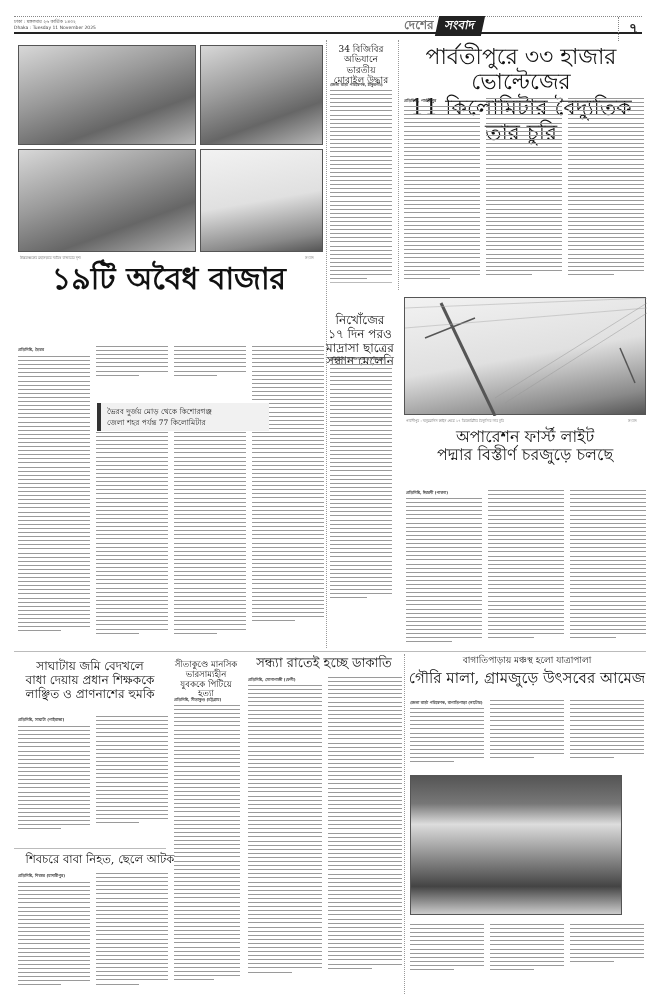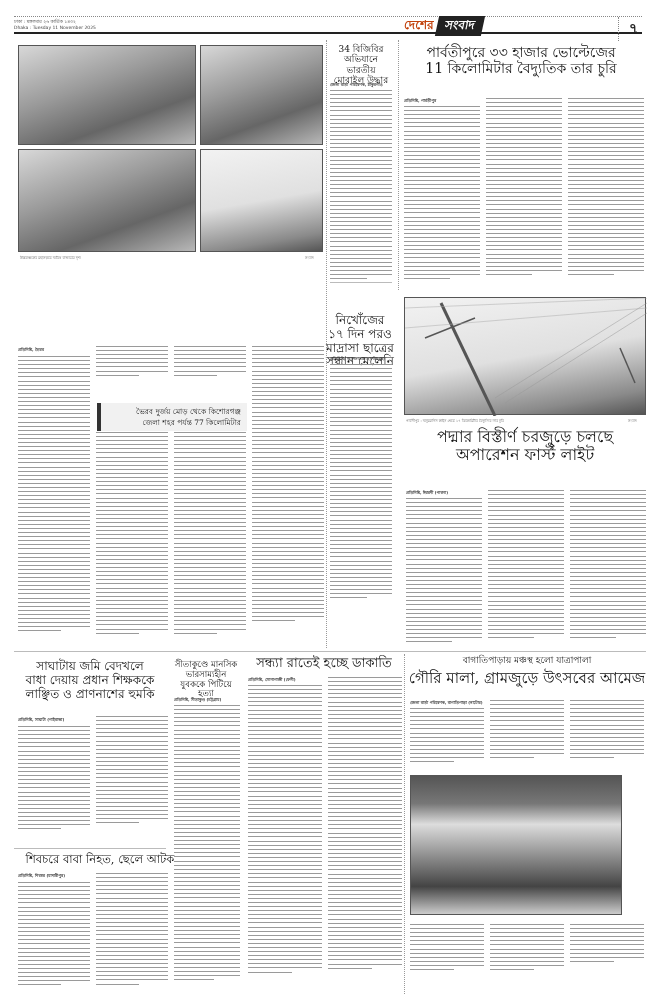--- a/index.html
+++ b/index.html
@@ -2,21 +2,21 @@
 <html><head>
 <meta charset="utf-8">
 <style>
   * { box-sizing: border-box; margin: 0; padding: 0; }
   html, body { width: 650px; height: 1006px; background: #fff; overflow: hidden; }
   body { font-family: "DejaVu Sans", sans-serif; color: #222; position: relative; }
 
   .masthead { position: absolute; left: 14px; right: 8px; top: 16px; height: 18px; border-top: 1px dotted #888; border-bottom: 2px solid #222; }
   .date { position: absolute; left: 0; top: 2px; font-size: 4.5px; line-height: 6px; color: #444; }
   .section-title { position: absolute; left: 390px; top: 1px; height: 15px; display: flex; align-items: center; }
-  .section-title .a { font-family: "DejaVu Serif", serif; font-size: 12px; font-weight: bold; color: #c2410c; }
+  .section-title .a { font-family: "DejaVu Serif", serif; font-size: 12px; font-weight: bold; color: #737373; }
   .section-title .b { font-family: "DejaVu Serif", serif; font-size: 12px; font-weight: bold; color: #fff; background: #222; padding: 0 8px; margin-left: 3px; transform: skewX(-12deg); }
   .page-no { position: absolute; right: 4px; top: 0; font-size: 14px; font-weight: bold; border-left: 1px dotted #888; padding-left: 10px; }
 
   .photo { position: absolute; background: linear-gradient(160deg, #d8d8d8 0%, #9a9a9a 40%, #666 70%, #b8b8b8 100%); border: 1px solid #555; }
   .photo.light { background: linear-gradient(170deg, #f2f2f2 0%, #e0e0e0 50%, #8a8a8a 85%, #555 100%); }
   .photo.stage { background: linear-gradient(180deg, #555 0%, #777 20%, #ddd 35%, #888 60%, #444 80%, #ccc 100%); }
   .caption { position: absolute; font-size: 3.5px; color: #555; }
 
   .headline { position: absolute; font-family: "DejaVu Serif", serif; color: #111; text-align: center; line-height: 1.15; }
   .h-xl { font-size: 30px; font-weight: bold; }
@@ -49,20 +49,21 @@
 </div>
 
 <div class="photo" style="left:18px;top:45px;width:178px;height:100px;"></div>
 <div class="photo" style="left:200px;top:45px;width:123px;height:100px;"></div>
 <div class="photo" style="left:18px;top:149px;width:178px;height:103px;"></div>
 <div class="photo light" style="left:200px;top:149px;width:123px;height:103px;"></div>
 <div class="caption" style="left:20px;top:256px;">উত্তরাঞ্চলের মহাসড়কে অবৈধ বাজারের দৃশ্য</div>
 <div class="caption" style="left:305px;top:256px;">সংবাদ</div>
 
 <div class="headline h-xl" style="left:14px;top:262px;width:310px;">
+  <div>১৯টি অবৈধ বাজার</div>
 </div>
 
 <div class="byline" style="left:18px;top:347px;">প্রতিনিধি, ভৈরব</div>
 <div class="txt" style="left:18px;top:356px;width:72px;">
   <div class="line"></div>
     <div class="line"></div>
     <div class="line"></div>
     <div class="line"></div>
     <div class="line"></div>
     <div class="line"></div>
@@ -213,21 +214,21 @@
     <div class="line"></div>
     <div class="line"></div>
     <div class="line"></div>
     <div class="line"></div>
     <div class="line"></div>
     <div class="line"></div>
     <div class="line"></div>
     <div class="line short"></div>
 </div>
 
-<div class="pullquote" style="left:97px;top:403px;width:150px;text-align:right;">
+<div class="pullquote" style="left:97px;top:403px;width:172px;">
   <div>ভৈরব দুর্জয় মোড় থেকে কিশোরগঞ্জ</div>
   <div>জেলা শহর পর্যন্ত 77 কিলোমিটার</div>
 </div>
 
 <div class="txt" style="left:96px;top:432px;width:72px;">
   <div class="line"></div>
     <div class="line"></div>
     <div class="line"></div>
     <div class="line"></div>
     <div class="line"></div>
@@ -439,21 +440,21 @@
     <div class="line"></div>
     <div class="line"></div>
     <div class="line"></div>
     <div class="line"></div>
     <div class="line"></div>
     <div class="line"></div>
     <div class="line"></div>
     <div class="line short"></div>
 </div>
 
-<div class="headline h-l" style="left:398px;top:44px;width:246px;font-size:14px;">
+<div class="headline h-l" style="left:398px;top:44px;width:246px;font-size:22px;">
   <div>পার্বতীপুরে ৩৩ হাজার ভোল্টেজের</div>
   <div>11 কিলোমিটার বৈদ্যুতিক তার চুরি</div>
 </div>
 <div class="byline" style="left:404px;top:98px;">প্রতিনিধি, পার্বতীপুর</div>
 <div class="txt" style="left:404px;top:106px;width:76px;">
   <div class="line"></div>
     <div class="line"></div>
     <div class="line"></div>
     <div class="line"></div>
     <div class="line"></div>
@@ -597,22 +598,22 @@
     <line x1="0" y1="30" x2="242" y2="10" stroke="#aaa" stroke-width="0.5"></line>
     <line x1="90" y1="100" x2="242" y2="5" stroke="#999" stroke-width="0.5"></line>
     <line x1="100" y1="105" x2="242" y2="15" stroke="#999" stroke-width="0.5"></line>
     <line x1="215" y1="50" x2="230" y2="85" stroke="#555" stroke-width="1.5"></line>
   </svg>
 </div>
 <div class="caption" style="left:406px;top:419px;">পার্বতীপুর : অনুমোদিত লাইন থেকে ১৭ কিলোমিটার বৈদ্যুতিক তার চুরি</div>
 <div class="caption" style="left:628px;top:419px;">সংবাদ</div>
 
 <div class="headline h-l" style="left:404px;top:428px;width:242px;font-size:16px;">
+  <div>অপারেশন ফার্স্ট লাইট</div>
   <div>পদ্মার বিস্তীর্ণ চরজুড়ে চলছে</div>
-  <div>অপারেশন ফার্স্ট লাইট</div>
 </div>
 <div class="byline" style="left:406px;top:490px;">প্রতিনিধি, ঈশ্বরদী (পাবনা)</div>
 <div class="txt" style="left:406px;top:498px;width:76px;">
   <div class="line"></div>
     <div class="line"></div>
     <div class="line"></div>
     <div class="line"></div>
     <div class="line"></div>
     <div class="line"></div>
     <div class="line"></div>

